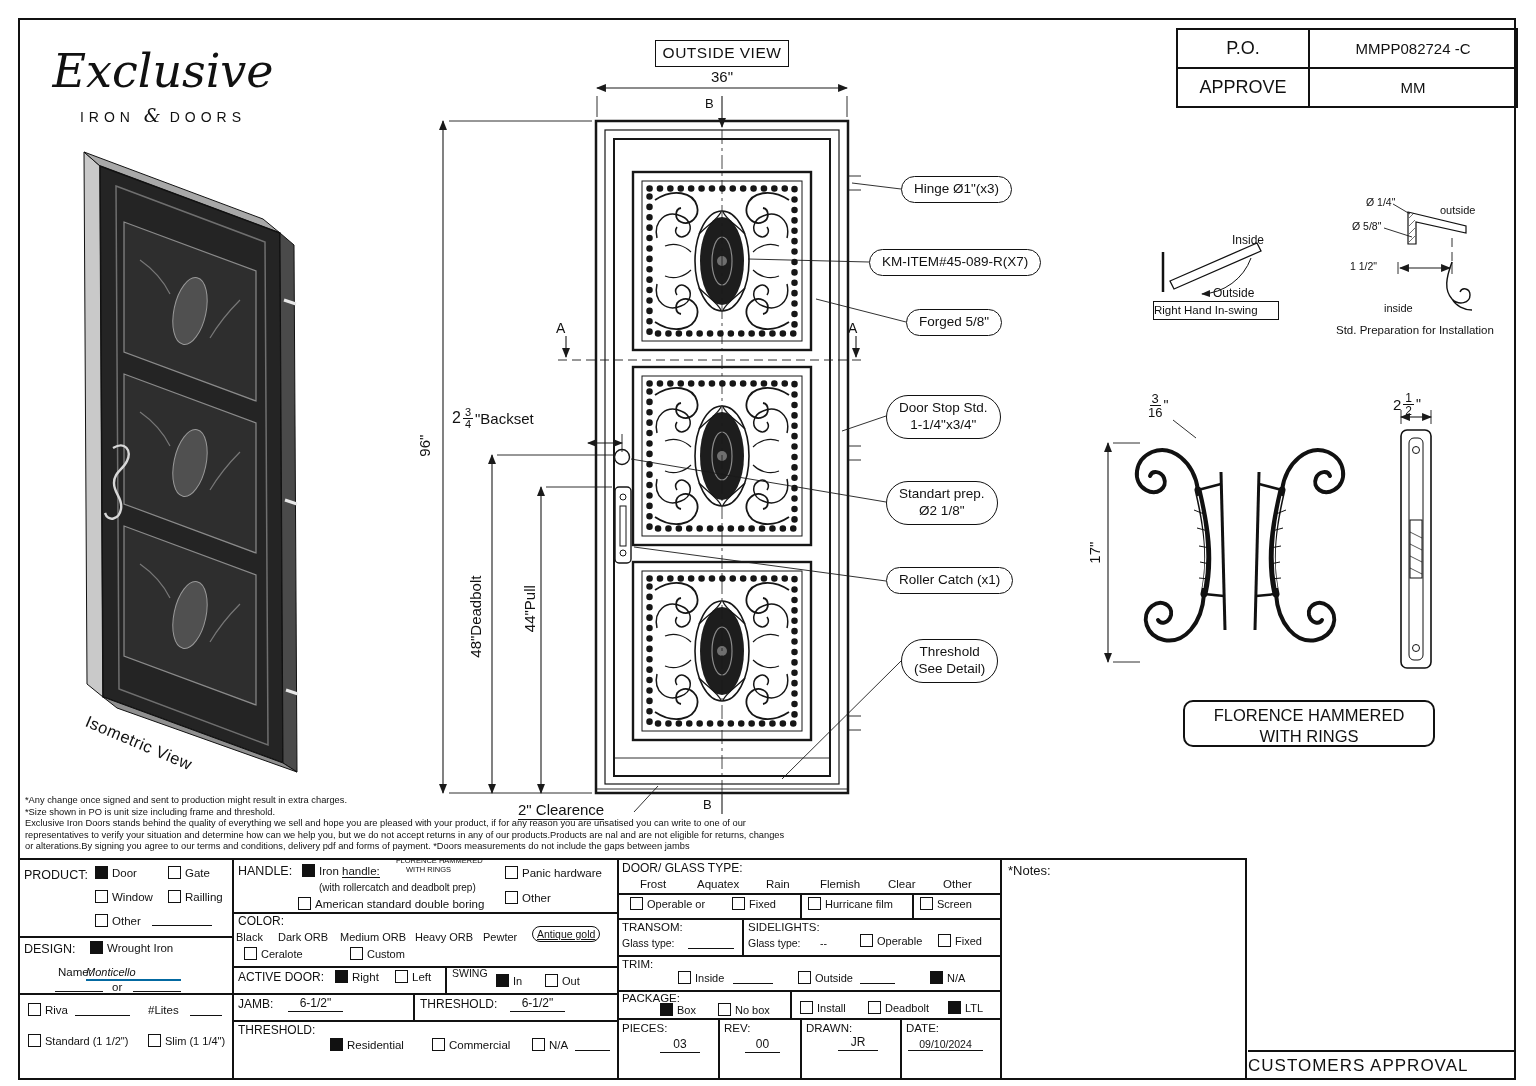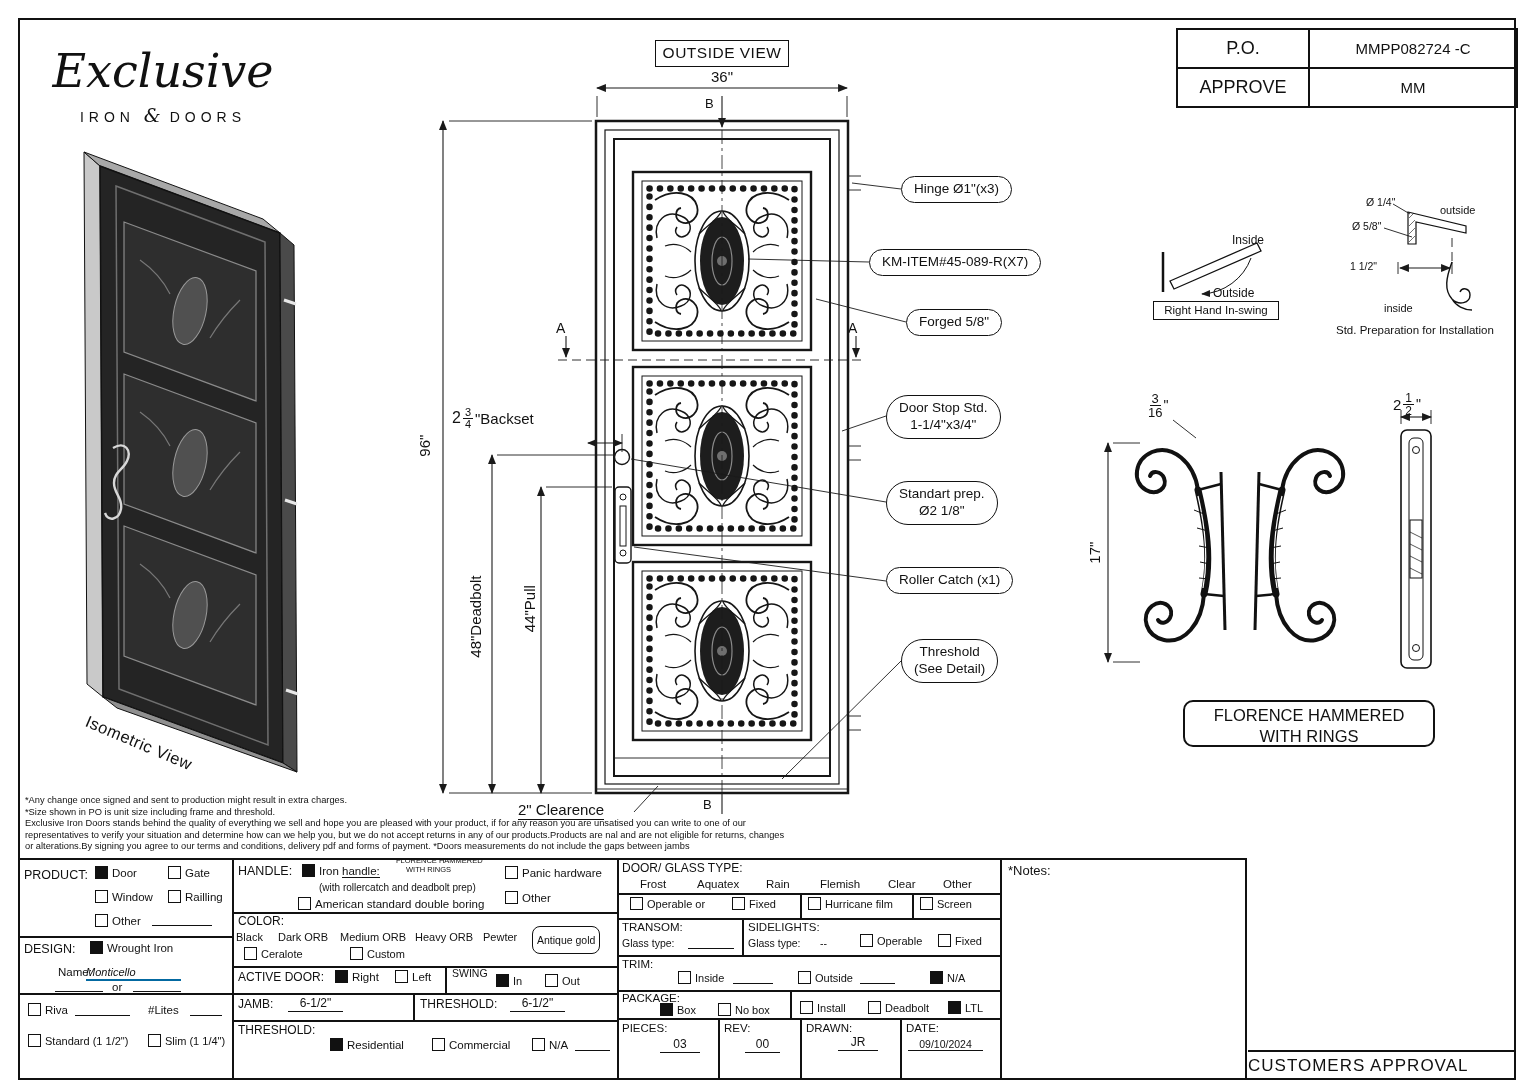--- a/index.html
+++ b/index.html
@@ -23,23 +23,23 @@
   .uv{border-bottom:1px solid #111;display:inline-block;text-align:center;}
   .po{position:absolute;left:1176px;top:28px;width:342px;border-collapse:collapse;table-layout:fixed;}
   .po td{border:2px solid #111;height:35px;text-align:center;vertical-align:middle;}
   .po td.lab{width:128px;font-size:18px;}
   .po td.val{font-size:15px;}
   .logo-title{position:absolute;left:38px;top:44px;width:250px;text-align:center;font-family:"DejaVu Serif",serif;font-style:italic;font-size:46px;}
   .logo-sub{position:absolute;left:38px;top:104px;width:250px;text-align:center;font-size:14px;letter-spacing:5px;}
   .logo-sub .amp{font-family:"DejaVu Serif",serif;font-style:italic;font-size:19px;letter-spacing:0;}
   .ov-box{position:absolute;left:655px;top:40px;width:134px;height:27px;border:1.6px solid #111;box-sizing:border-box;text-align:center;font-size:15.5px;line-height:24px;letter-spacing:.5px;background:#fff;}
   .flor-box{position:absolute;left:1183px;top:700px;width:252px;height:47px;border:2px solid #111;border-radius:10px;box-sizing:border-box;text-align:center;font-size:16.5px;line-height:1.3;padding-top:3px;background:#fff;}
-  .rhib{position:absolute;left:1153px;top:301px;width:126px;height:19px;border:1.2px solid #111;box-sizing:border-box;text-align:center;font-size:11.5px;line-height:16px;background:#fff;}
+  .rhib{position:absolute;left:1153px;top:301px;width:126px;height:19px;border:1.2px solid #111;box-sizing:border-box;font-size:11.5px;line-height:16px;background:#fff;}
   .fnotes{position:absolute;left:25px;top:795px;font-size:9.3px;line-height:11.6px;}
-  .hlbox{border:1.5px solid #111;border-radius:8px;padding:7px 4px;}
+  .hlbox{border:1.5px solid #111;border-radius:8px;padding:1px 4px;text-decoration:underline;}
 </style>
 </head>
 <body>
 
 <div id="sheet">
   <div class="border"></div>
 
   <svg width="1536" height="1086" viewBox="0 0 1536 1086">
     <defs>
       <marker id="arr" viewBox="0 0 10 10" refX="9" refY="5" markerWidth="9" markerHeight="9" orient="auto-start-reverse">

